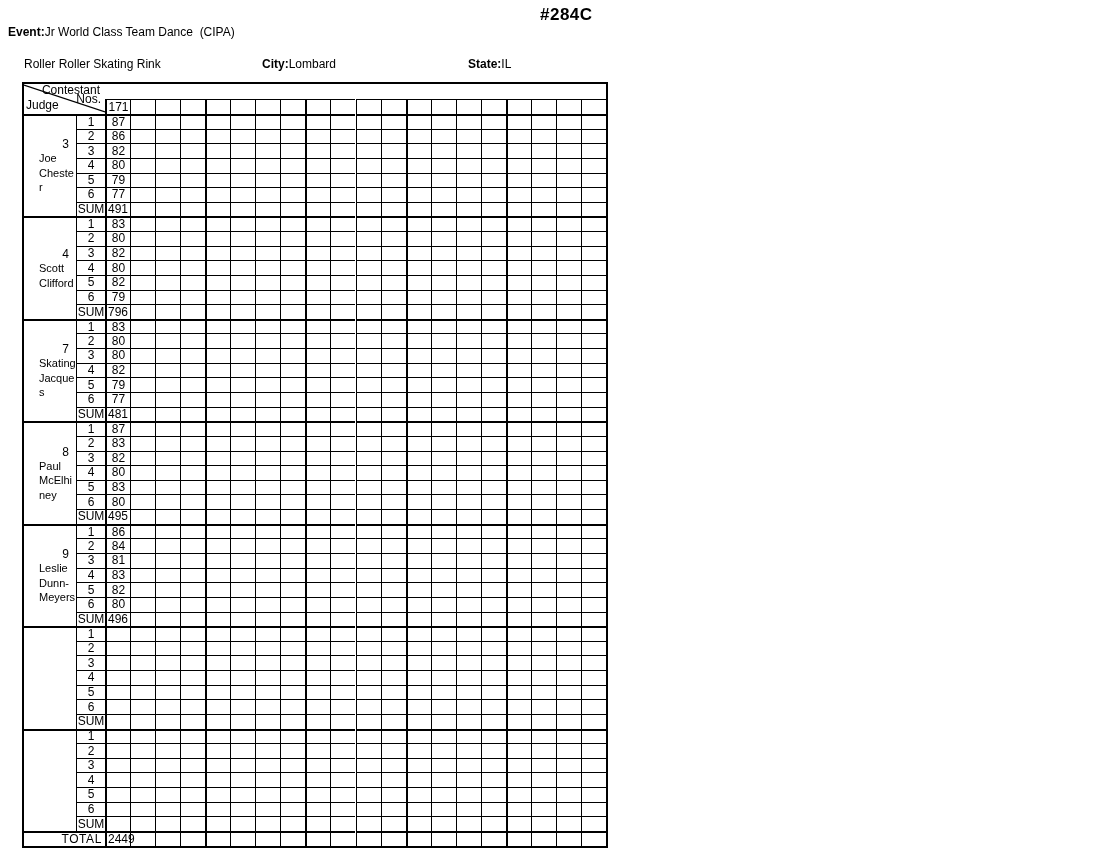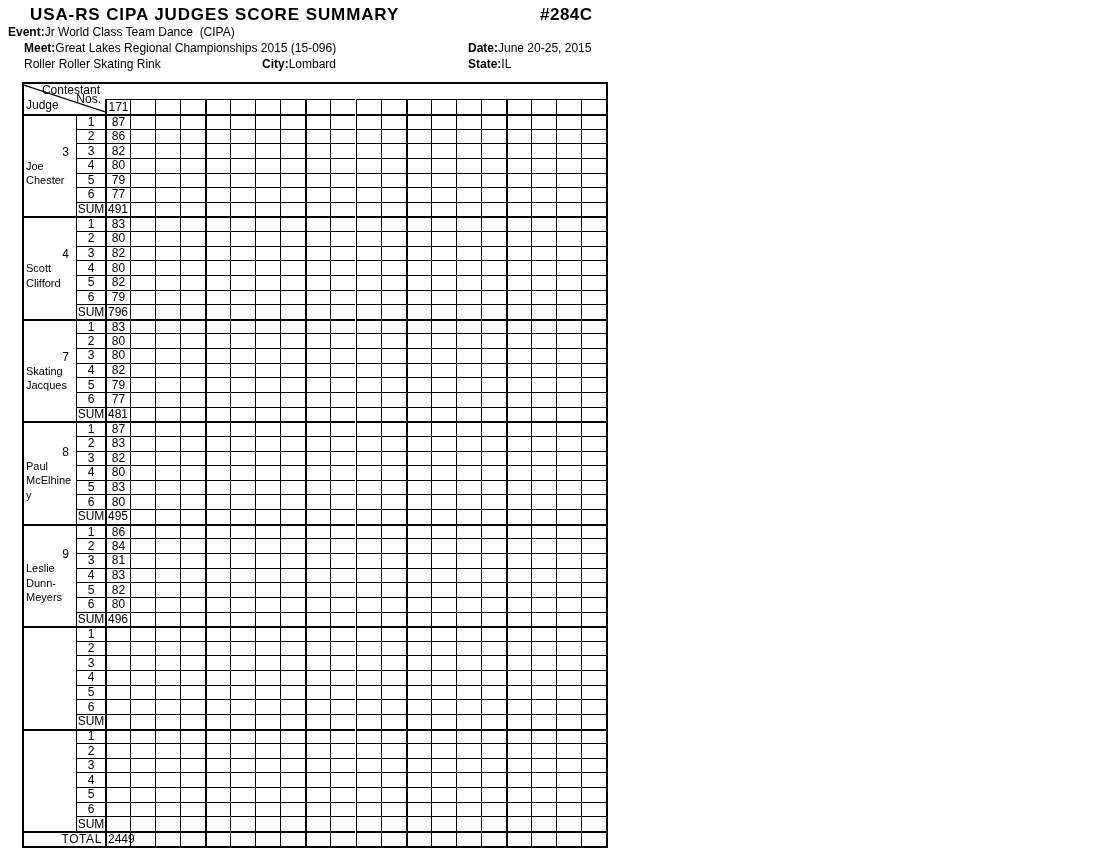--- a/index.html
+++ b/index.html
@@ -27,44 +27,42 @@
   .cell {
     position:absolute; box-sizing:border-box; display:flex; align-items:center;
     border:0 solid #000; font-size:12px; line-height:13px; overflow:visible;
     justify-content:center; white-space:nowrap;
   }
   .sumv { justify-content:flex-start; padding-left:1px; }
   .totall { justify-content:flex-end; padding-right:3px; letter-spacing:0.6px; }
   .judge-cell { position:absolute; box-sizing:border-box; border:0 solid #000;
     display:flex; flex-direction:column; justify-content:center; overflow:hidden; }
   .judge-number { font-size:12px; text-align:right; padding-right:7px; line-height:14px; }
-  .judge-name { font-size:11px; line-height:14.5px; padding-left:2px; overflow-wrap:break-word; word-break:break-word; }
+  .judge-name { font-size:11px; line-height:14.5px; padding-left:15px; overflow-wrap:break-word; word-break:break-word; }
   #corner { left:0; top:0; width:81px; height:30px; }
   #corner svg { position:absolute; left:0; top:0; }
   .corner-lbl { position:absolute; font-size:12px; line-height:11px; white-space:nowrap; }
   #lbl-contestant { top:1px; right:5px; }
   #lbl-nos { top:10px; right:4px; }
   #lbl-judge { bottom:3px; left:2px; }
   #dance-header {
     left:81px; top:0; width:501px; height:15px; border-left:2px solid #000;
     box-sizing:border-box; display:flex; align-items:center; padding-left:3px;
     font-size:10px; white-space:nowrap; overflow:visible; letter-spacing:0.1px;
   }
 </style>
 </head>
 <body>
 
 <div id="page">
 
-  <div id="title" class="abs">USA-RS CIPA JUDGES SCORE SUMMARY</div>
   <div id="docnum" class="abs">#284C</div>
 
   <div id="line1" class="abs meta-line"><b>Event:</b><span class="pre">Jr World Class Team Dance  (CIPA)</span></div>
 
-  <div id="line2" class="abs meta-line"><b>Meet:</b><span class="pre">Great Lakes Regional Championships 2015 (15-096)</span><span class="at468"><b>Date:</b><span>June 20-25, 2015</span></span></div>
 
   <div id="line3" class="abs meta-line"><span>Roller Roller Skating Rink</span><span class="at262"><b>City:</b><span>Lombard</span></span><span class="at468"><b>State:</b><span>IL</span></span></div>
 
   <div id="tbl">
     <div id="corner" class="abs">
       <svg width="81" height="30">
         <line x1="0" y1="1" x2="81" y2="28" stroke="#000" stroke-width="1.2"></line>
       </svg>
       <span id="lbl-contestant" class="corner-lbl">Contestant</span>
       <span id="lbl-nos" class="corner-lbl">Nos.</span>

